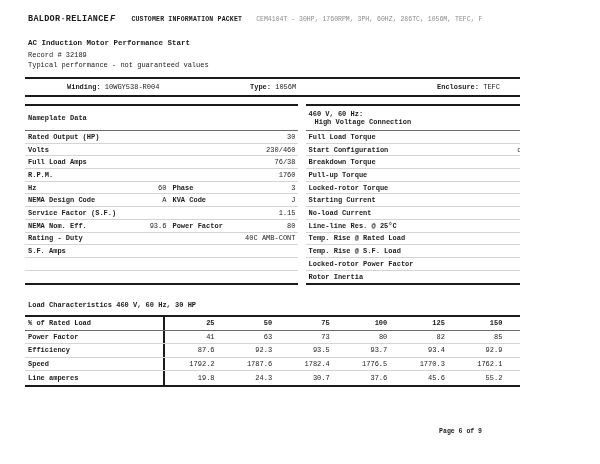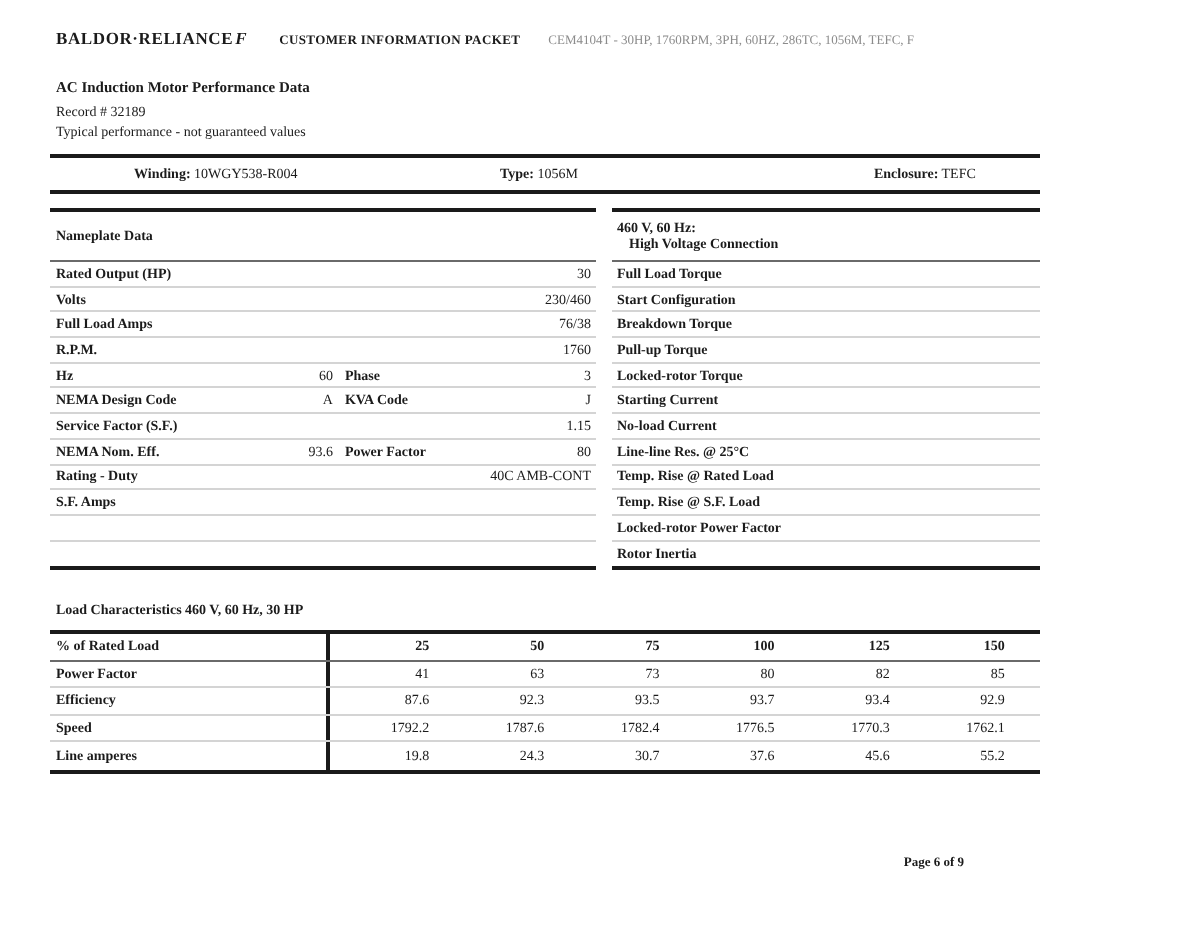--- a/index.html
+++ b/index.html
@@ -1,19 +1,19 @@
 <!DOCTYPE html>
 <html><head>
 <meta charset="utf-8">
 <style>
   * { margin:0; padding:0; box-sizing:border-box; }
   html,body { background:#ffffff; }
   .page {
     width:520px; height:464px; background:#ffffff; position:relative;
-    font-family:Liberation Serif, serif; color:#1b1b1b; overflow:hidden;
+    font-family:Liberation Mono, monospace; color:#1b1b1b; overflow:hidden;
   }
   
   .doc-header { position:absolute; top:14px; left:28px; right:20px; display:flex; align-items:baseline; white-space:nowrap; }
   .logo { font-size:8.5px; font-weight:bold; letter-spacing:0.3px; }
   .logo-mark { font-style:italic; font-weight:bold; font-size:8.5px; margin-left:1px; }
   .packet-title { font-size:6.5px; font-weight:bold; margin-left:16px; letter-spacing:0.2px; }
   .model-line { font-size:6.5px; color:#8b8b8b; margin-left:14px; }
   
   .title-block { position:absolute; top:39px; left:28px; }
   .doc-title { font-size:7.5px; font-weight:bold; margin-bottom:3px; }
@@ -57,21 +57,21 @@
 
 <div class="page">
 
   <div class="doc-header">
     <span class="logo"><span>BALDOR·RELIANCE</span><span class="logo-mark">F</span></span>
     <span class="packet-title">CUSTOMER INFORMATION PACKET</span>
     <span class="model-line">CEM4104T - 30HP, 1760RPM, 3PH, 60HZ, 286TC, 1056M, TEFC, F</span>
   </div>
 
   <div class="title-block">
-    <div class="doc-title">AC Induction Motor Performance Data</div>
+    <div class="doc-title">AC Induction Motor Performance Start</div>
     <div class="doc-sub">Record # 32189</div>
     <div class="doc-sub">Typical performance - not guaranteed values</div>
   </div>
 
   <div class="winding-bar">
     <span class="pair pos-winding">
       <span class="plbl">Winding:</span>
       <span>10WGY538-R004</span>
     </span>
     <span class="pair pos-type">

